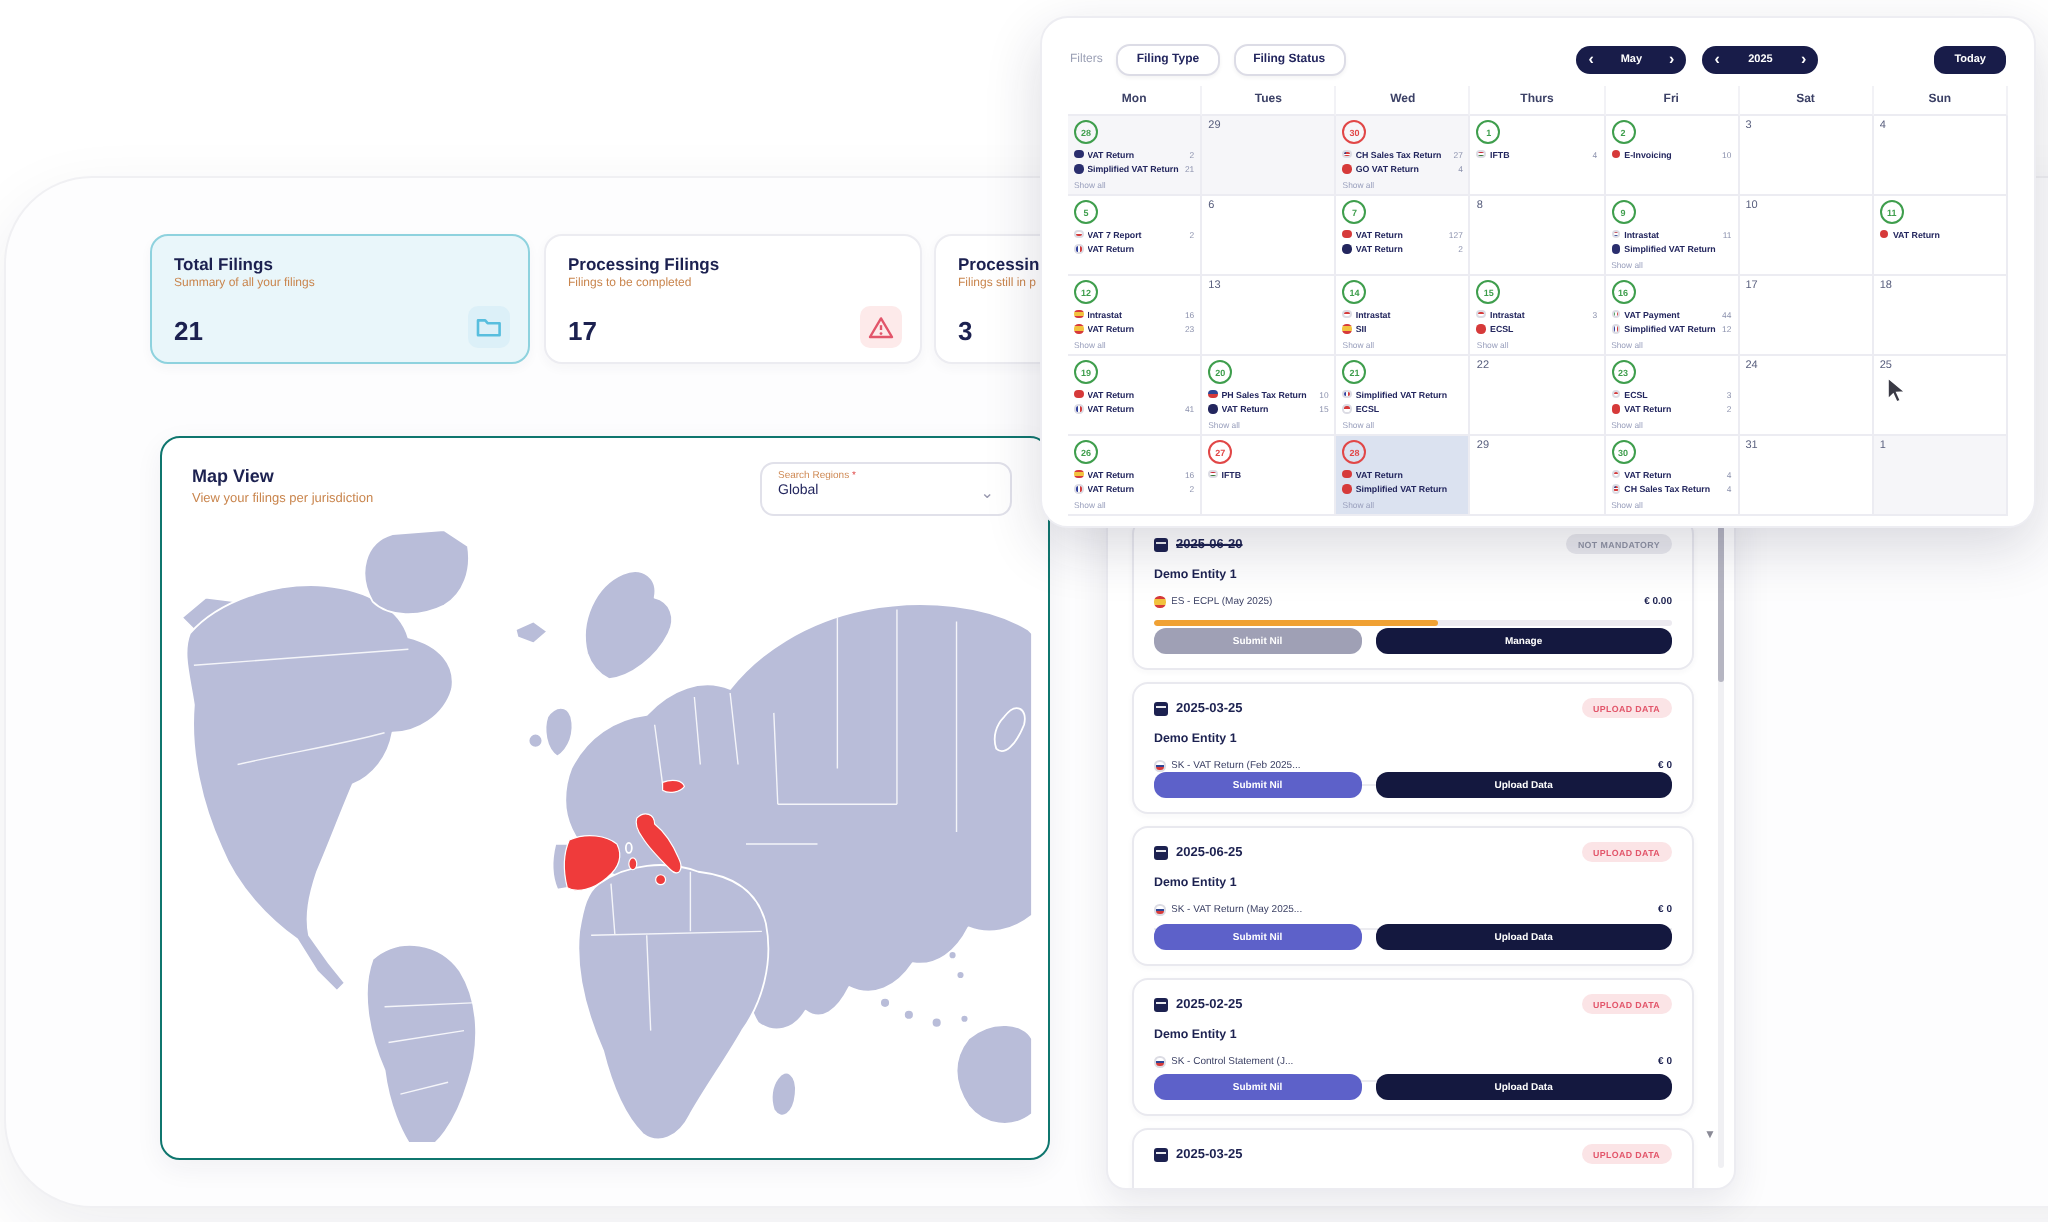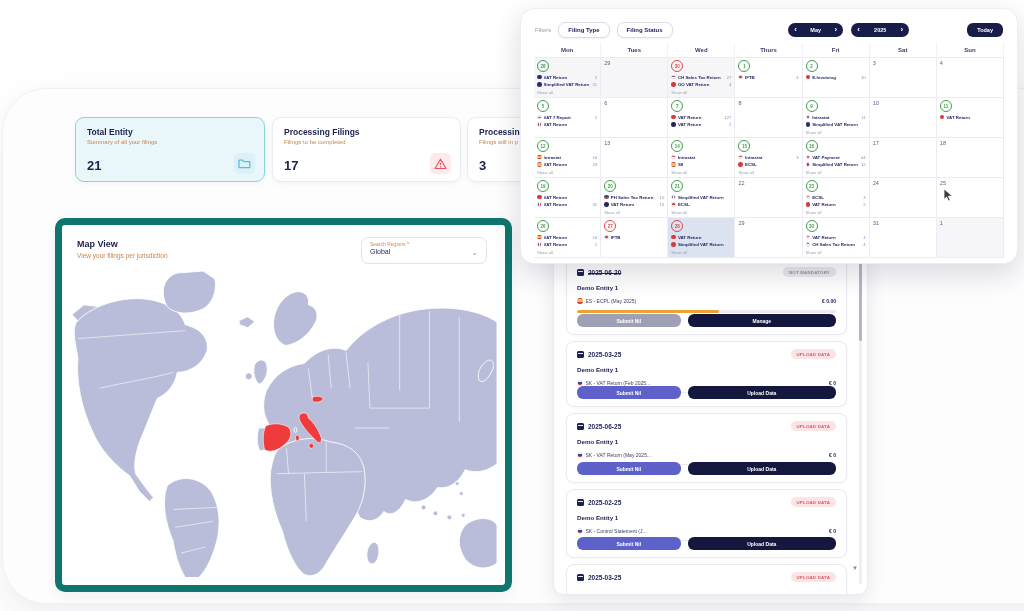--- a/index.html
+++ b/index.html
@@ -17,21 +17,21 @@
   .stat-card.selected{background:#e9f6fa;border:1.5px solid #8ed2de}
   .stat-title{font-size:8.5px;font-weight:bold;color:#1c2150}
   .stat-sub{font-size:6px;color:#c9854d;margin-top:2px}
   .stat-value{position:absolute;left:11px;bottom:8px;font-size:13px;font-weight:bold;color:#1c2150}
   .stat-icon-box{position:absolute;right:9px;bottom:7px;width:21px;height:21px;border-radius:5px;
     display:flex;align-items:center;justify-content:center}
   .icon-folder-box{background:#dcf0f8}
   .icon-warn-box{background:#fdeaea}
 
   
-  #map-panel{left:55px;top:218px;width:443px;height:360px;background:#fff;border:7px solid #0f766e;
+  #map-panel{left:80px;top:218px;width:443px;height:360px;background:#fff;border:1px solid #0f766e;
     border-radius:10px;z-index:2;box-shadow:0 4px 14px rgba(40,40,70,.06)}
   #map-title{position:absolute;left:15px;top:14px;font-size:9px;font-weight:bold}
   #map-sub{position:absolute;left:15px;top:27px;font-size:6.5px;color:#c9854d}
   #region-select{position:absolute;right:18px;top:12px;width:126px;height:27px;border:1px solid #e1e1ea;
     border-radius:7px;background:#fff;box-sizing:border-box;padding:3px 8px}
   #region-label{font-size:5px;color:#cf8a55}
   #region-label .req{color:#e0504f}
   #region-value{font-size:7px;color:#23265e;margin-top:1px}
   #region-chevron{position:absolute;right:8px;top:10px;color:#9a9ab0;font-size:8px}
   #map-svg{position:absolute;left:8px;top:46px}
@@ -118,21 +118,21 @@
   #cursor{left:943px;top:188px;z-index:30}
 </style>
 </head>
 <body>
 
 <div id="screen">
 
   <div id="big-panel" class="abs"></div>
 
   <div class="abs stat-card selected" style="left:75px">
-    <div class="stat-title">Total Entity</div>
+    <div class="stat-title">Total Filings</div>
     <div class="stat-sub">Summary of all your filings</div>
     <div class="stat-value">21</div>
     <div class="stat-icon-box icon-folder-box">
       <svg width="13" height="11" viewBox="0 0 13 11">
           <path d="M1,2.2 h3.6 l1.2,1.4 h6 v6 h-10.8 z" fill="none" stroke="#58bede" stroke-width="1.3" stroke-linejoin="round"></path>
         </svg>
     </div>
   </div>
   <div class="abs stat-card" style="left:272px;width:189px">
     <div class="stat-title">Processing Filings</div>

